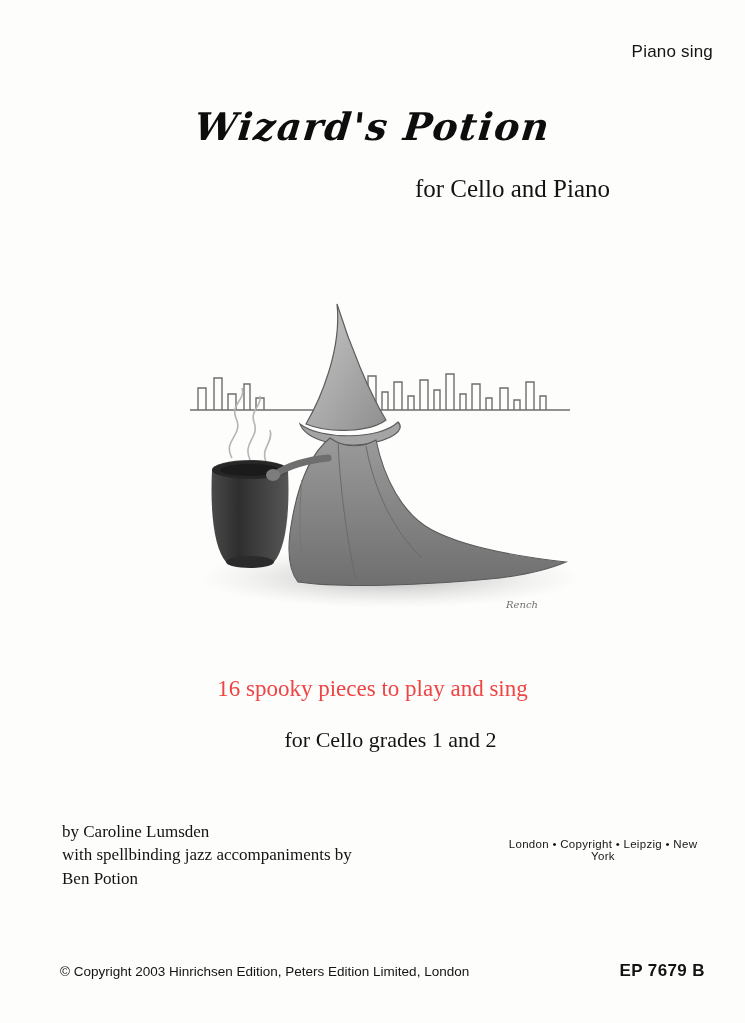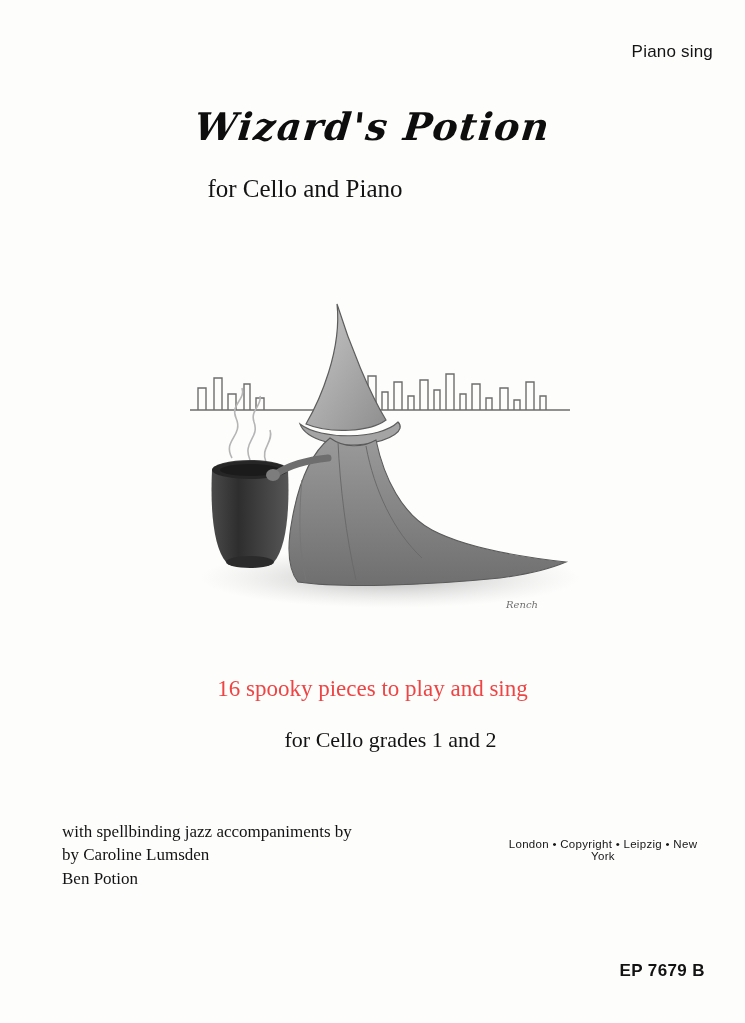--- a/index.html
+++ b/index.html
@@ -44,21 +44,21 @@
     font-size: 38px;
     letter-spacing: 1.5px;
     color: #0d0d0d;
     transform: skewX(-6deg);
   }
   .subtitle {
     position: absolute;
     top: 175px;
     left: 0;
     width: 610px;
-    text-align: center;
+    text-align: right;
     font-family: "Liberation Serif", serif;
     font-size: 25px;
     color: #131313;
   }
 
   
   .illustration {
     position: absolute;
     top: 290px;
     left: 170px;
@@ -234,25 +234,26 @@
 
       <text x="336" y="318" font-family="DejaVu Serif, serif" font-style="italic" font-size="10" fill="#707070">Rench</text>
     </svg>
   </div>
 
   <div class="desc-1">16 spooky pieces to play and sing</div>
 
   <div class="desc-2">for Cello grades 1 and 2</div>
 
   <div class="credits">
+    <div>by Caroline Lumsden</div>
     <div>with spellbinding jazz accompaniments by</div>
-    <div>by Caroline Lumsden</div>
     <div>Ben Potion</div>
   </div>
 
   <div class="publisher">
     <div class="pub-cities">London • Copyright • Leipzig • New York</div>
   </div>
 
+  <div class="copyright">© Copyright 2003 Hinrichsen Edition, Peters Edition Limited, London</div>
 
   <div class="edition-no">EP 7679 B</div>
 
 </div>
 
 </body></html>

